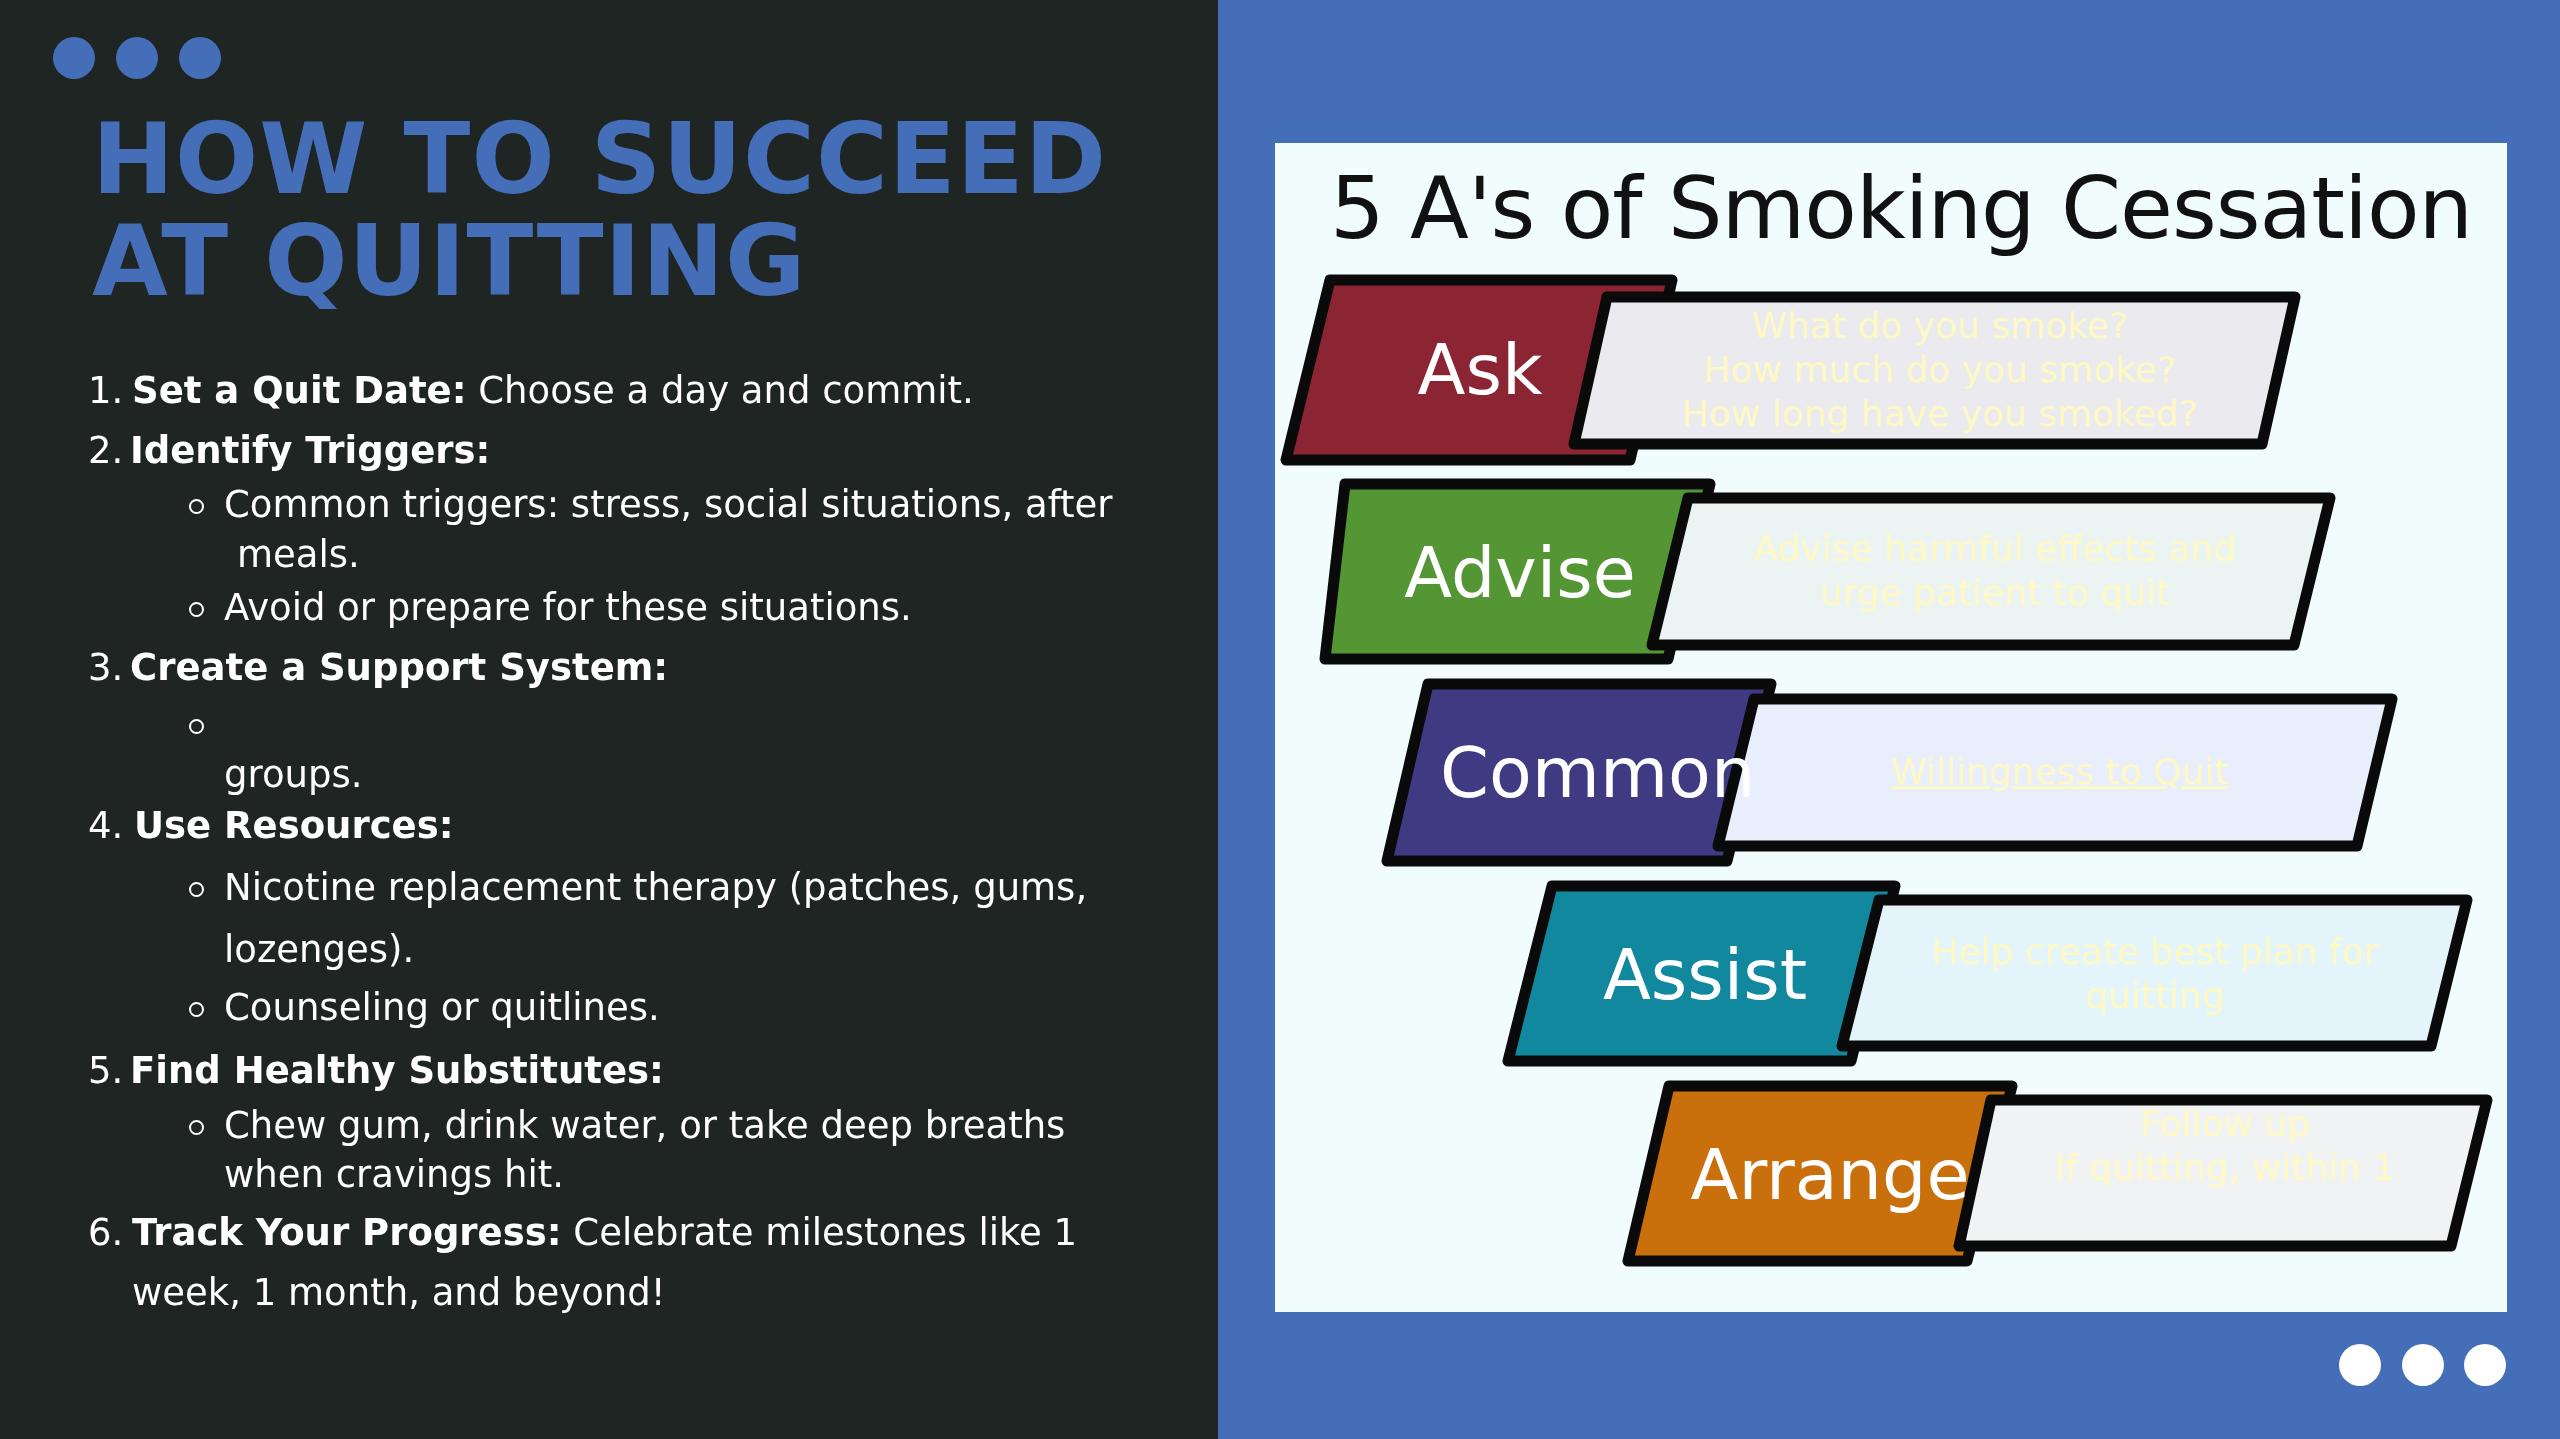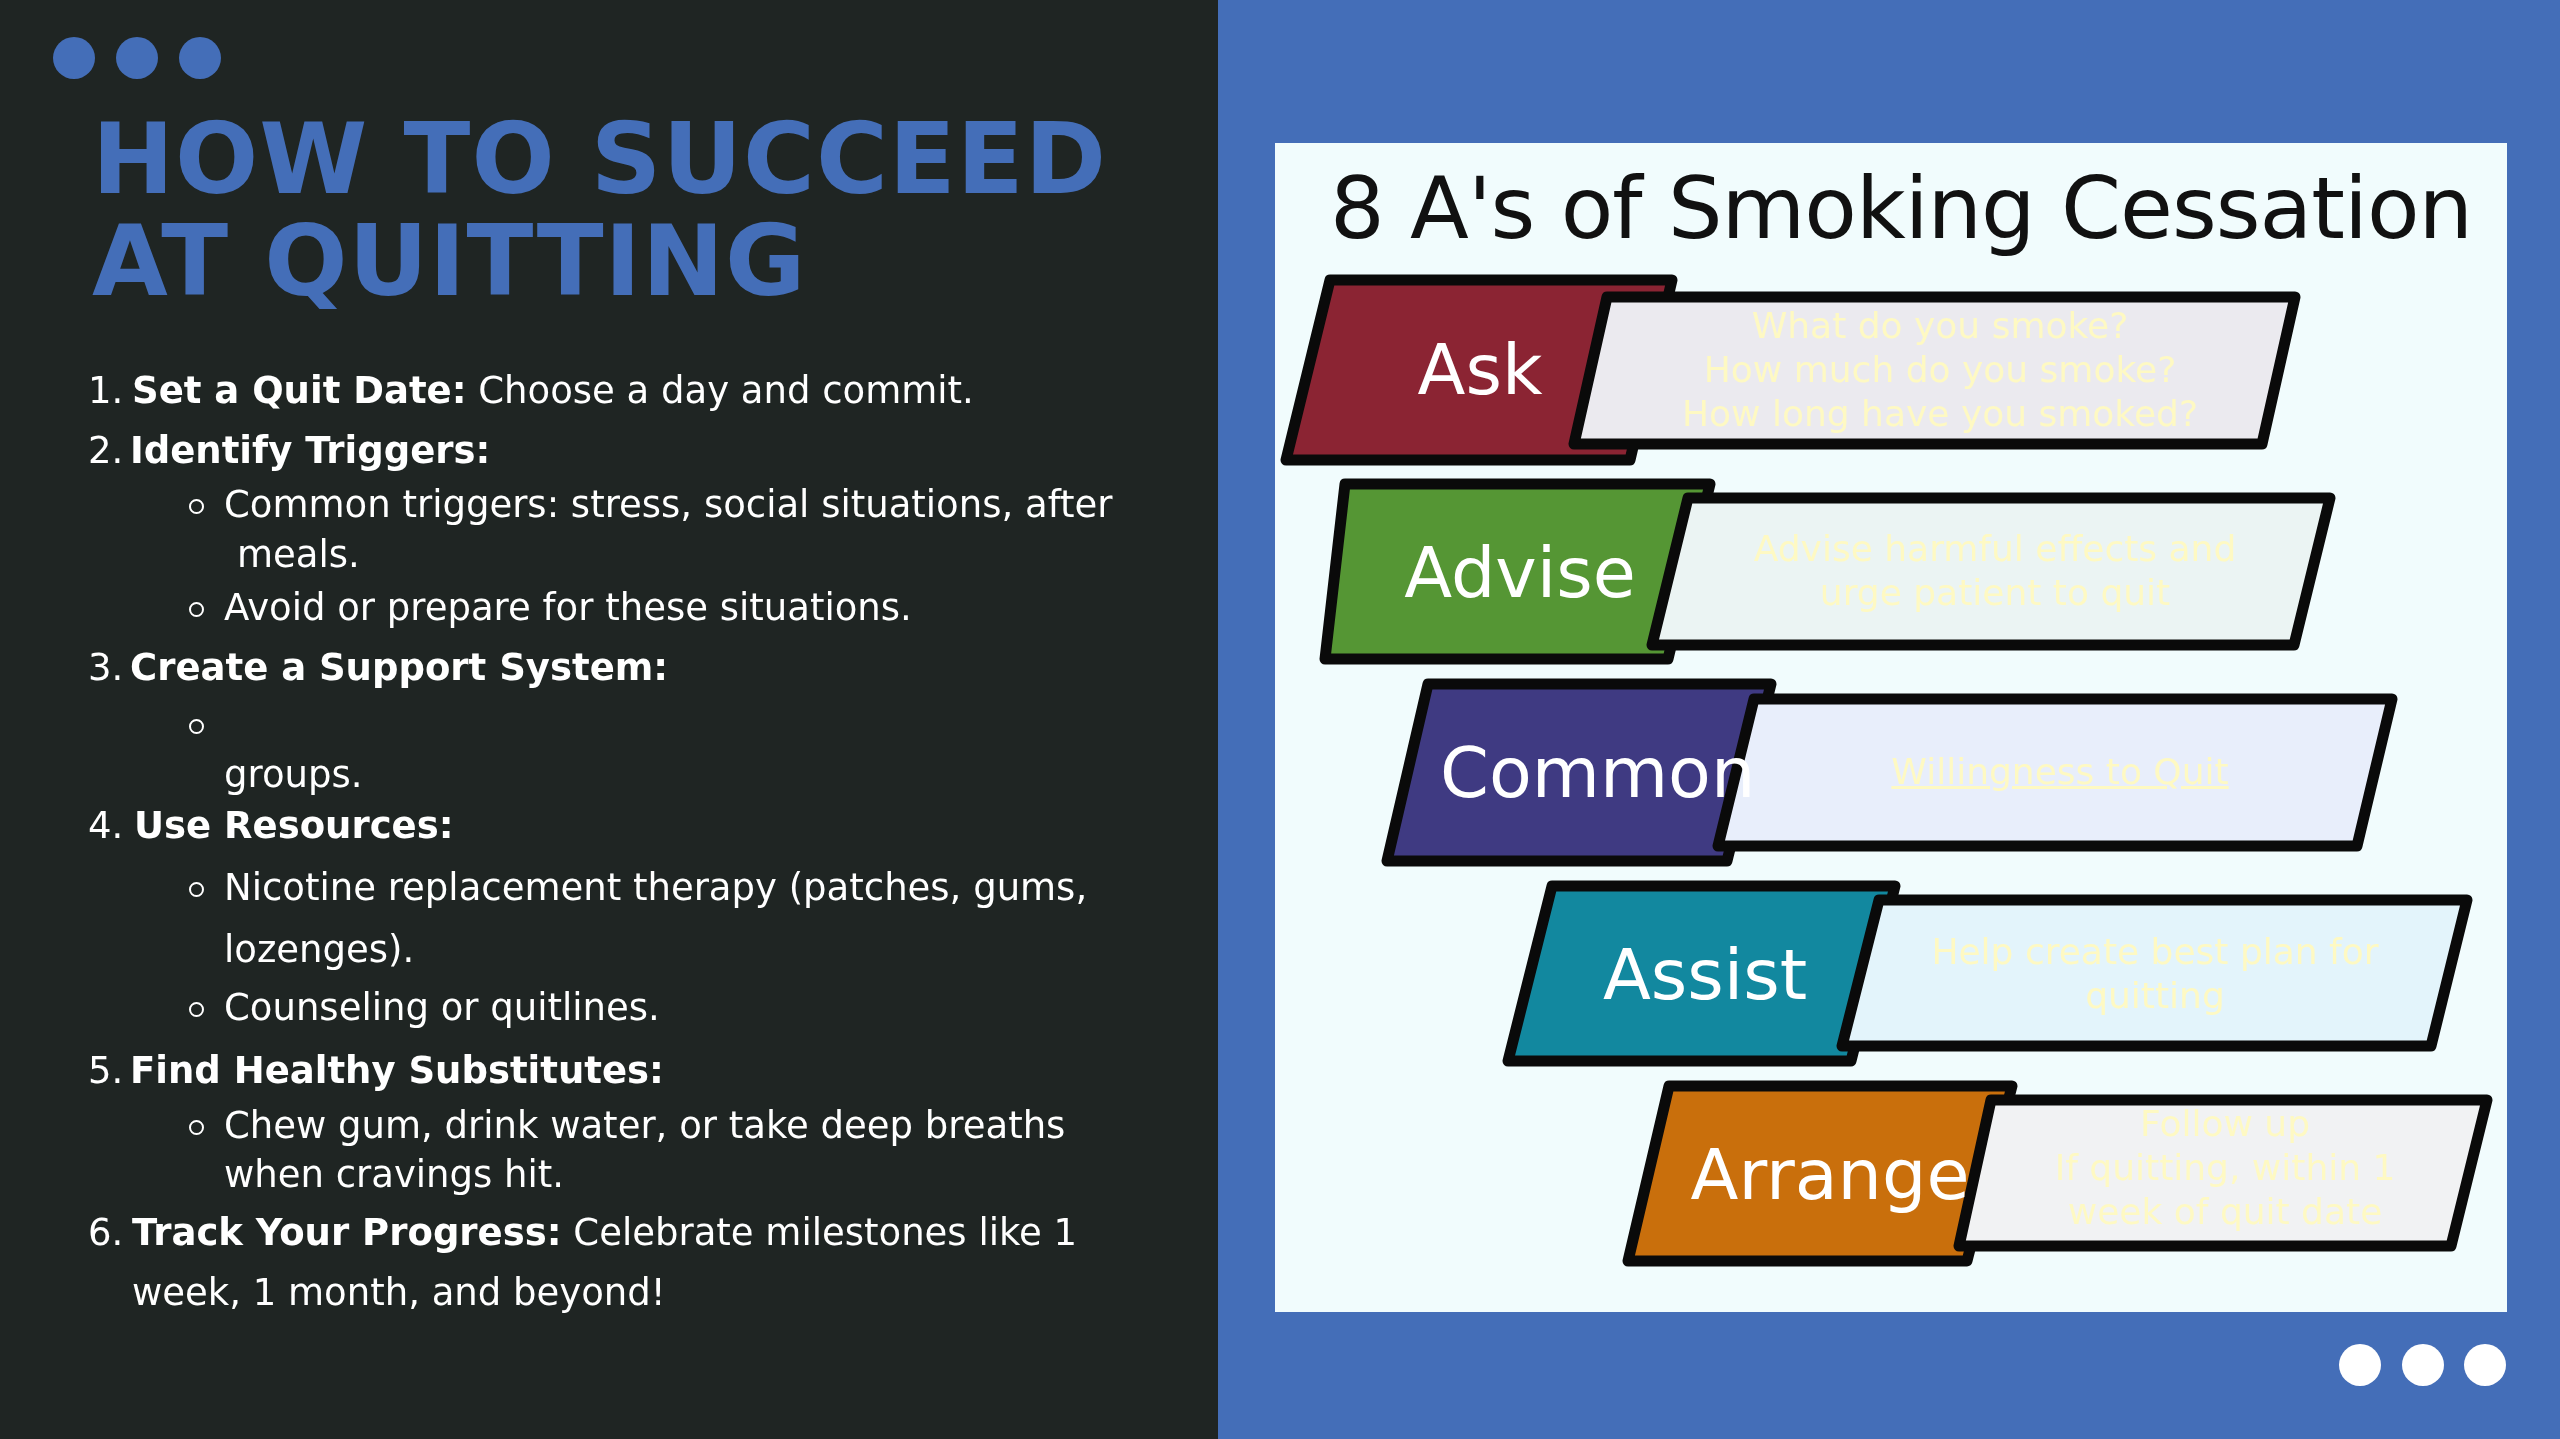--- a/index.html
+++ b/index.html
@@ -70,21 +70,21 @@
   <span class="line" style="left:224px; top:1155px;">when cravings hit.</span>
 
   <span class="num" style="left:88px; top:1213px;">6.</span>
   <span class="line" style="left:132px; top:1213px;"><span class="bold">Track Your Progress:</span><span> Celebrate milestones like 1</span></span>
   <span class="line" style="left:132px; top:1273px;">week, 1 month, and beyond!</span>
 </div>
 
 <div class="right-panel"></div>
 
 <div class="card"></div>
-<h2 class="card-title">8 A's of Smoking Cessation</h2>
+<h2 class="card-title">5 A's of Smoking Cessation</h2>
 
 <svg class="diagram" viewBox="0 0 2560 1439" xmlns="http://www.w3.org/2000/svg">
 
   <g>
     <polygon points="1330,280 1672,280 1630,460 1286,460" fill="#8b2433" stroke="#0a0a0a" stroke-width="11" stroke-linejoin="round"></polygon>
     <polygon points="1607,297 2295,297 2262,444 1574,444" fill="#ebeaef" stroke="#0a0a0a" stroke-width="11" stroke-linejoin="round"></polygon>
   </g>
 
   <g>
     <polygon points="1345,484 1710,484 1668,659 1325,659" fill="#559634" stroke="#0a0a0a" stroke-width="11" stroke-linejoin="round"></polygon>
@@ -125,18 +125,17 @@
 <div class="a-desc" style="left:1740px; top:750px; width:640px;text-decoration:underline;">
   <div>Willingness to Quit</div>
 </div>
 <div class="a-desc" style="left:1865px; top:930px; width:580px;">
   <div>Help create best plan for</div>
   <div>quitting</div>
 </div>
 <div class="a-desc" style="left:1985px; top:1102px; width:480px;">
   <div>Follow up</div>
   <div>If quitting, within 1</div>
-  <div>week of quit date</div>
 </div>
 
 <div class="dot white" style="left:2339px; top:1344px;"></div>
 <div class="dot white" style="left:2402px; top:1344px;"></div>
 <div class="dot white" style="left:2464px; top:1344px;"></div>
 
 </body></html>

